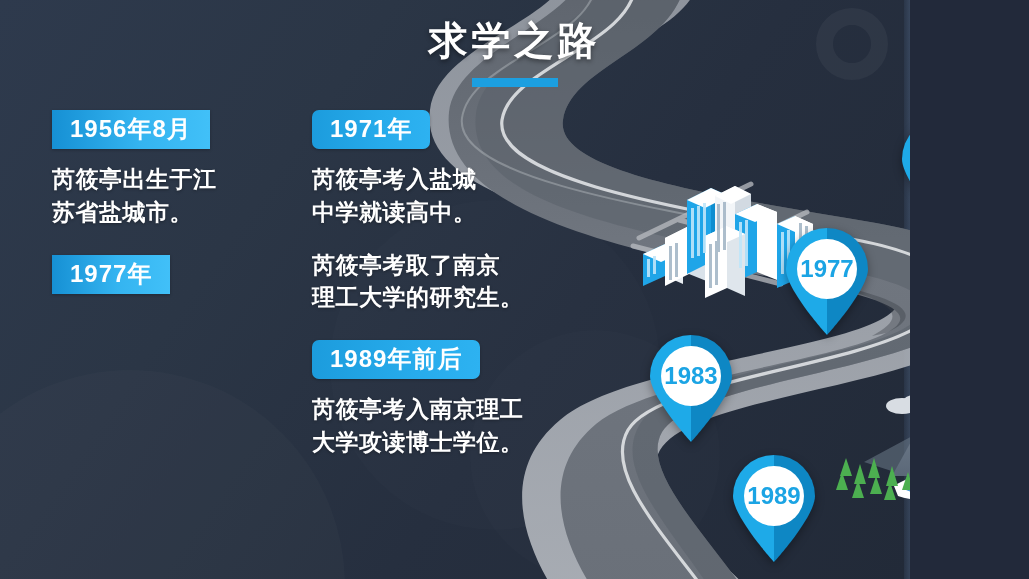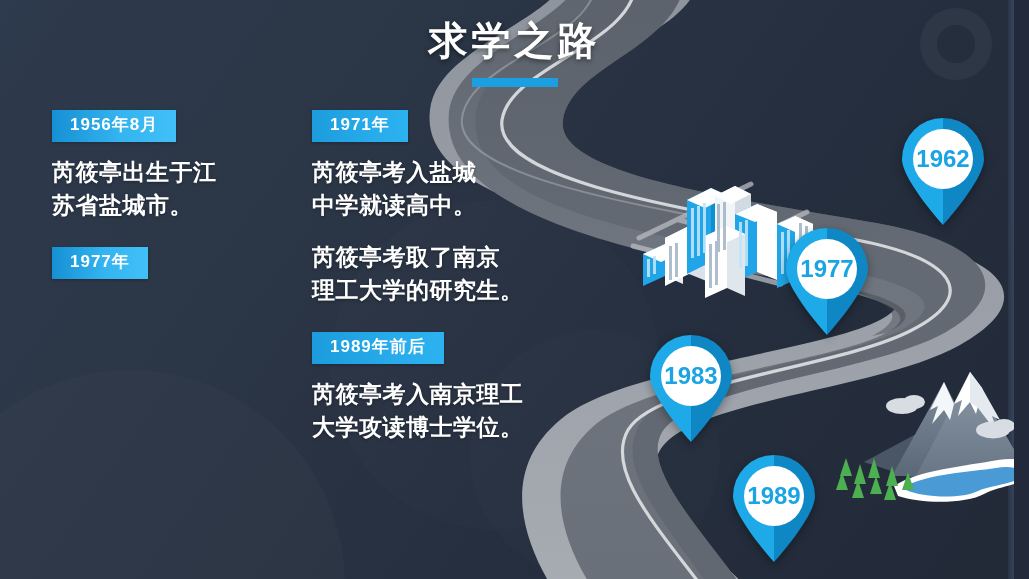--- a/index.html
+++ b/index.html
@@ -2,21 +2,21 @@
 <html><head>
 <meta charset="utf-8">
 <style>
   html,body{margin:0;padding:0;background:#22293a;}
   body{
     font-family:"Liberation Sans","DejaVu Sans",sans-serif;
     -webkit-font-smoothing:antialiased;
   }
   #slide{
     position:relative;
-    width:1014px;height:579px;
+    width:910px;height:579px;
     overflow:hidden;
     background:linear-gradient(125deg,#2e3a4d 0%,#2b3646 30%,#262f3f 60%,#222a38 100%);
   }
   
   .blob{position:absolute;border-radius:50%;pointer-events:none;}
   .blob-bl{width:430px;height:430px;left:-85px;top:370px;background:rgba(255,255,255,0.018);}
   .blob-mid{width:330px;height:330px;left:330px;top:200px;background:rgba(255,255,255,0.013);}
   .blob-right{width:250px;height:250px;left:470px;top:330px;background:rgba(255,255,255,0.012);}
   .ring-tr{
     position:absolute;right:22px;top:8px;width:72px;height:72px;border-radius:50%;
@@ -40,28 +40,28 @@
 
   
   .col{position:absolute;z-index:40;}
   .col-a{left:52px;top:110px;width:250px;}
   .col-b{left:312px;top:110px;width:270px;}
 
   .block{margin-bottom:0;}
   .badge{
     display:inline-block;
     background:linear-gradient(90deg,#1690d4 0%,#34b4f0 55%,#41c0f8 100%);
-    color:#fff;font-size:17px;font-weight:bold;
+    color:#fff;font-size:24px;font-weight:bold;
     padding:6px 18px 8px;
     letter-spacing:1px;
     line-height:1.05;
     box-shadow:0 1px 3px rgba(0,0,0,.25);
     white-space:nowrap;
   }
-  .badge.flat{background:linear-gradient(90deg,#1c9cdd 0%,#27abeb 60%,#2db2f1 100%);}
+  .badge.flat{background:linear-gradient(90deg,#1c9cdd 0%,#27abeb 60%,#2db2f1 100%);border-radius:7px;}
   .body-text{
     color:#ffffff;font-size:23px;font-weight:bold;line-height:1.42;
     margin-top:14px;letter-spacing:0.5px;
     text-shadow:0 1px 3px rgba(0,0,0,.35);
     white-space:pre-line;
   }
 
   
   .b1{margin-bottom:26px;}
   .b2{margin-bottom:20px;}

